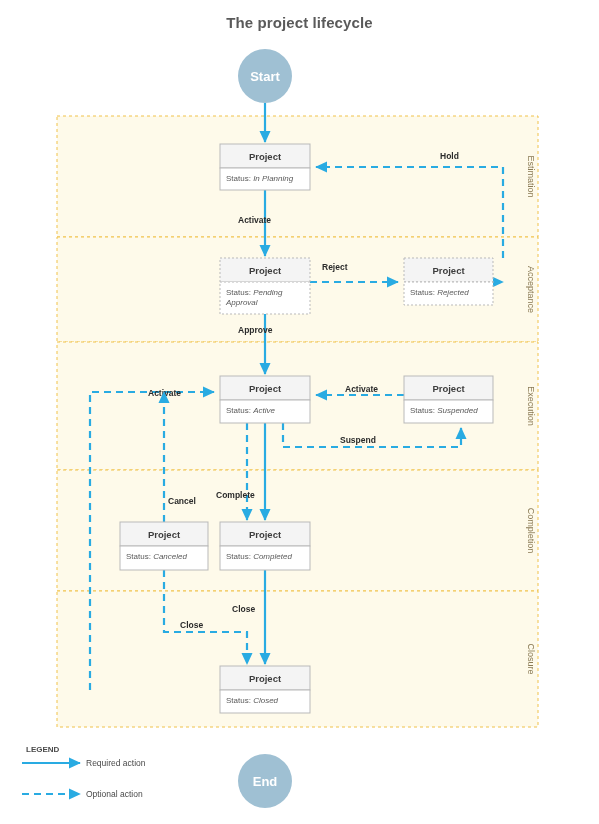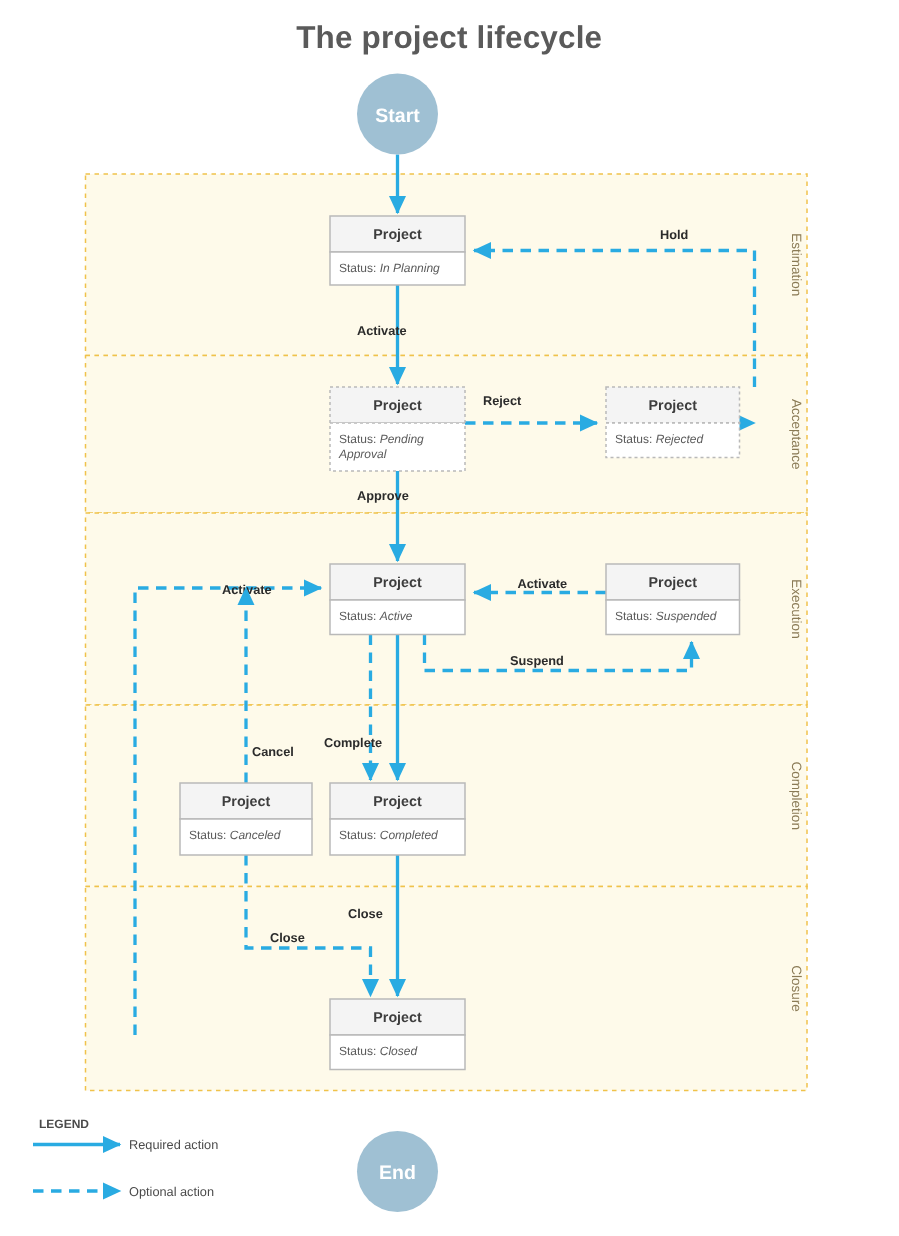--- a/index.html
+++ b/index.html
@@ -13,21 +13,21 @@
     position: relative;
     font-family: "Liberation Sans", sans-serif;
     overflow: hidden;
   }
   #diagram-title {
     position: absolute;
     top: 14px;
     left: 0;
     width: 599px;
     text-align: center;
-    font-size: 21px;
+    font-size: 15px;
     font-weight: bold;
     color: #5a5a5a;
     letter-spacing: 0.1px;
   }
   svg#canvas {
     position: absolute;
     top: 0;
     left: 0;
   }
   .lane-rect {

